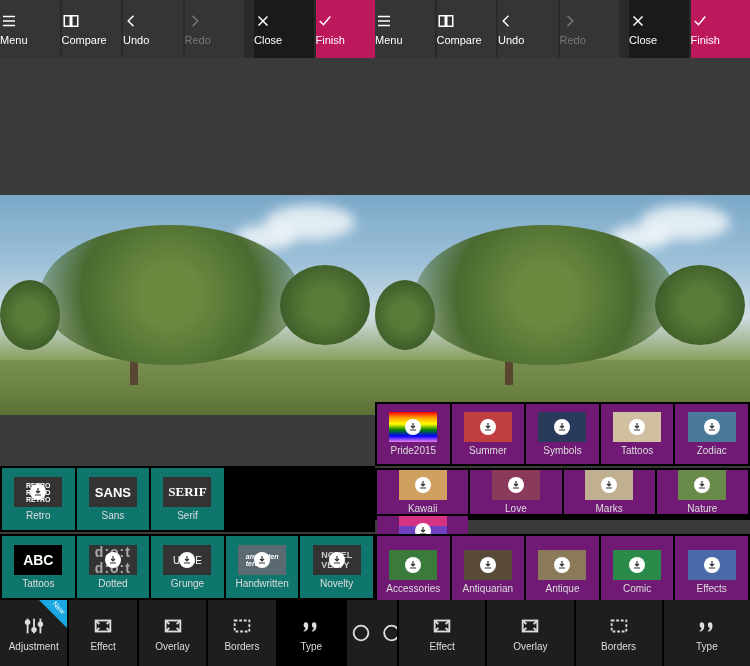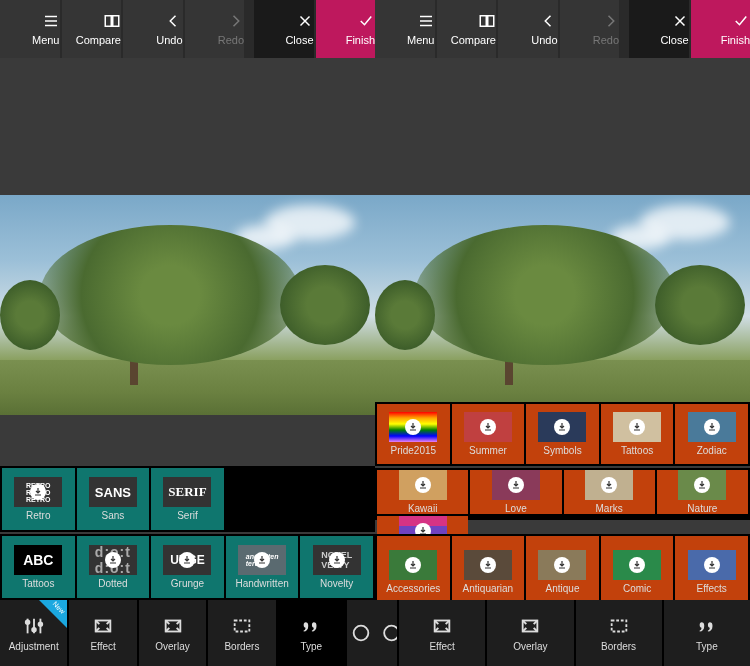--- a/index.html
+++ b/index.html
@@ -1,36 +1,36 @@
 <!DOCTYPE html>
 <html><head>
 <meta charset="utf-8">
 <style>
 *{margin:0;padding:0;box-sizing:border-box;font-family:Arial,sans-serif}
 body{background:#3a3a3a;width:750px;height:666px;overflow:hidden;position:relative}
 .pane{position:absolute;top:0;height:666px}
 .pane-left{left:0;width:375px}
 .pane-right{left:375px;width:375px}
 .topbar{display:flex;height:58px;background:#2a2a2a;gap:2px}
-.topbtn{flex:1;display:flex;flex-direction:column;align-items:flex-end;justify-content:center;background:#353535;color:#fff;font-size:11px;gap:4px;cursor:pointer}
+.topbtn{flex:1;display:flex;flex-direction:column;align-items:flex-start;justify-content:center;background:#353535;color:#fff;font-size:11px;gap:4px;cursor:pointer}
 .topbtn.disabled{color:#777}
 .topbtn.dark{background:#1a1a1a}
 .topbtn.accent{background:#be185d}
 .topbar .spacer{width:6px;background:#2a2a2a}
 .ticon{width:18px;height:18px;display:flex;align-items:center;justify-content:center}
 .ticon svg{width:100%;height:100%}
 .photo{position:absolute;left:0;width:375px;height:220px;top:195px;overflow:hidden}
 .sky{position:absolute;inset:0;background:linear-gradient(180deg,#7aa8c8 0%,#9cc0d8 30%,#d0dee5 55%,#8aa060 75%,#6a8040 100%)}
 .cloud{position:absolute;background:rgba(255,255,255,.75);border-radius:50%;filter:blur(6px)}
 .ground{position:absolute;bottom:0;left:0;right:0;height:55px;background:linear-gradient(180deg,#7a9050 0%,#6a8040 60%,#5a7035 100%)}
 .tree{position:absolute;border-radius:50%}
 .trunk{position:absolute;background:#5a4530;width:8px}
 .grid{position:absolute;left:0;right:0;display:grid;gap:2px;background:#000;padding:2px}
 .cell{background:#0f766e;display:flex;flex-direction:column;align-items:center;justify-content:center;color:#ddd;font-size:10px;gap:3px;position:relative}
-.cell.light{background:#c2410c}
+.cell.light{background:#701a75}
 .thumb{width:48px;height:30px;background:#333;display:flex;align-items:center;justify-content:center;color:#fff;font-size:9px;font-weight:bold;overflow:hidden;position:relative}
 .thumb.abc{background:#000;font-size:14px}
 .dlbadge{position:absolute;width:16px;height:16px;background:#fff;border-radius:50%;display:flex;align-items:center;justify-content:center;top:7px;left:50%;margin-left:-8px}
 .dlbadge svg{width:10px;height:10px}
 .bottombar{position:absolute;bottom:0;left:0;right:0;height:66px;display:flex;background:#000;gap:2px}
 .bbtn{flex:1;background:#1e1e1e;display:flex;flex-direction:column;align-items:center;justify-content:center;color:#ddd;font-size:10px;gap:4px;cursor:pointer;position:relative}
 .bbtn.sel{background:#000}
 .bicon{width:22px;height:22px}
 .bicon svg{width:100%;height:100%}
 .newbadge{position:absolute;top:0;right:0;width:0;height:0;border-left:28px solid transparent;border-top:28px solid #1ba8e0}
@@ -138,21 +138,21 @@
       </div>
     <div class="cell">
         <div class="thumb" style="font-size:14px;letter-spacing:1px;color:#aaa">d:o:t<br>d:o:t<div class="dlbadge">
             <svg viewBox="0 0 10 10">
               <path d="M5 1v5M3 4l2 2 2-2M2 8h6" stroke="#333" stroke-width="1.2" fill="none"></path>
             </svg>
           </div></div>
         <span>Dotted</span>
       </div>
     <div class="cell">
-        <div class="thumb" style="font-size:12px;font-weight:700">UNGE<div class="dlbadge">
+        <div class="thumb" style="font-size:10px;font-weight:400">UNGE<div class="dlbadge">
             <svg viewBox="0 0 10 10">
               <path d="M5 1v5M3 4l2 2 2-2M2 8h6" stroke="#333" stroke-width="1.2" fill="none"></path>
             </svg>
           </div></div>
         <span>Grunge</span>
       </div>
     <div class="cell">
         <div class="thumb" style="font-size:7px;font-style:italic;background:#5a6a70">andwitten<br>terdan<div class="dlbadge">
             <svg viewBox="0 0 10 10">
               <path d="M5 1v5M3 4l2 2 2-2M2 8h6" stroke="#333" stroke-width="1.2" fill="none"></path>

